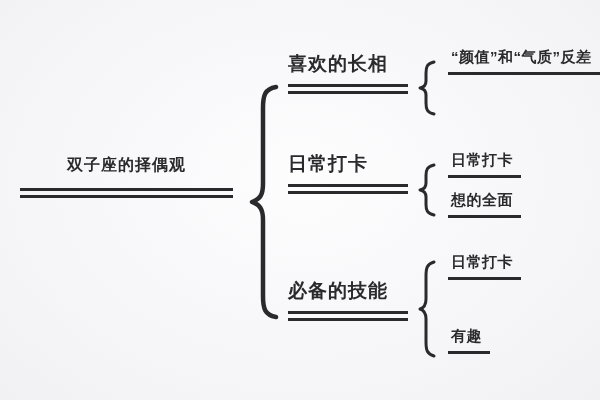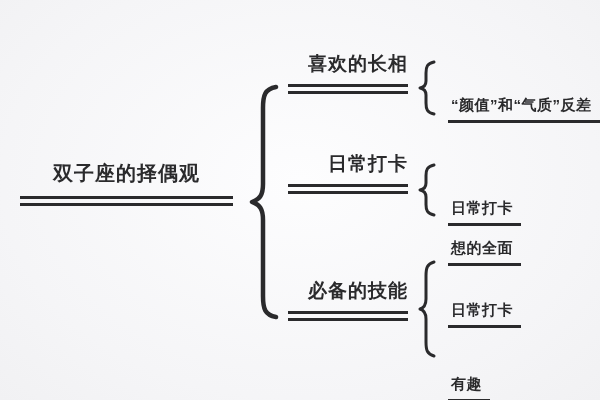--- a/index.html
+++ b/index.html
@@ -8,38 +8,37 @@
     width:600px;height:400px;
     background:radial-gradient(ellipse at 50% 45%, #fdfdfe 0%, #f5f5f7 70%, #f1f1f3 100%);
     font-family:"Liberation Sans", sans-serif;
     color:#2a2a2c;
     overflow:hidden;
     -webkit-font-smoothing:antialiased;
   }
   .node{position:absolute;font-weight:bold;}
   
   .root{left:20px;top:151px;width:213px;text-align:center;}
-  .root .label{font-size:20px;line-height:28px;letter-spacing:1px;margin-top:8px;}
+  .root .label{font-size:16px;line-height:28px;letter-spacing:1px;}
   .dunder{margin-top:9px;height:4px;border-top:3px solid #2a2a2c;border-bottom:3px solid #2a2a2c;}
   
-  .branch{left:288px;width:120px;text-align:right;}
+  .branch{left:288px;width:120px;text-align:left;}
   .branch .label{font-size:19px;line-height:26px;letter-spacing:1px;}
   .branch .dunder{margin-top:7px;}
   .b1{top:51px;}
   .b2{top:151px;}
   .b3{top:278px;}
   
   .leaf{
     position:absolute;left:448px;
     display:inline-block;
     font-weight:bold;font-size:15px;line-height:19px;letter-spacing:0.5px;
     padding:0 8px 6px 3px;
     border-bottom:3px solid #2a2a2c;
     white-space:nowrap;
-    margin-top:48px;
   }
   .l1{top:47px;}
   .l2{top:85px;}
   .l3{top:150px;}
   .l4{top:190px;}
   .l5{top:252px;}
   .l6{top:291px;}
   .l7{top:326px;}
   
   .brace{position:absolute;}

